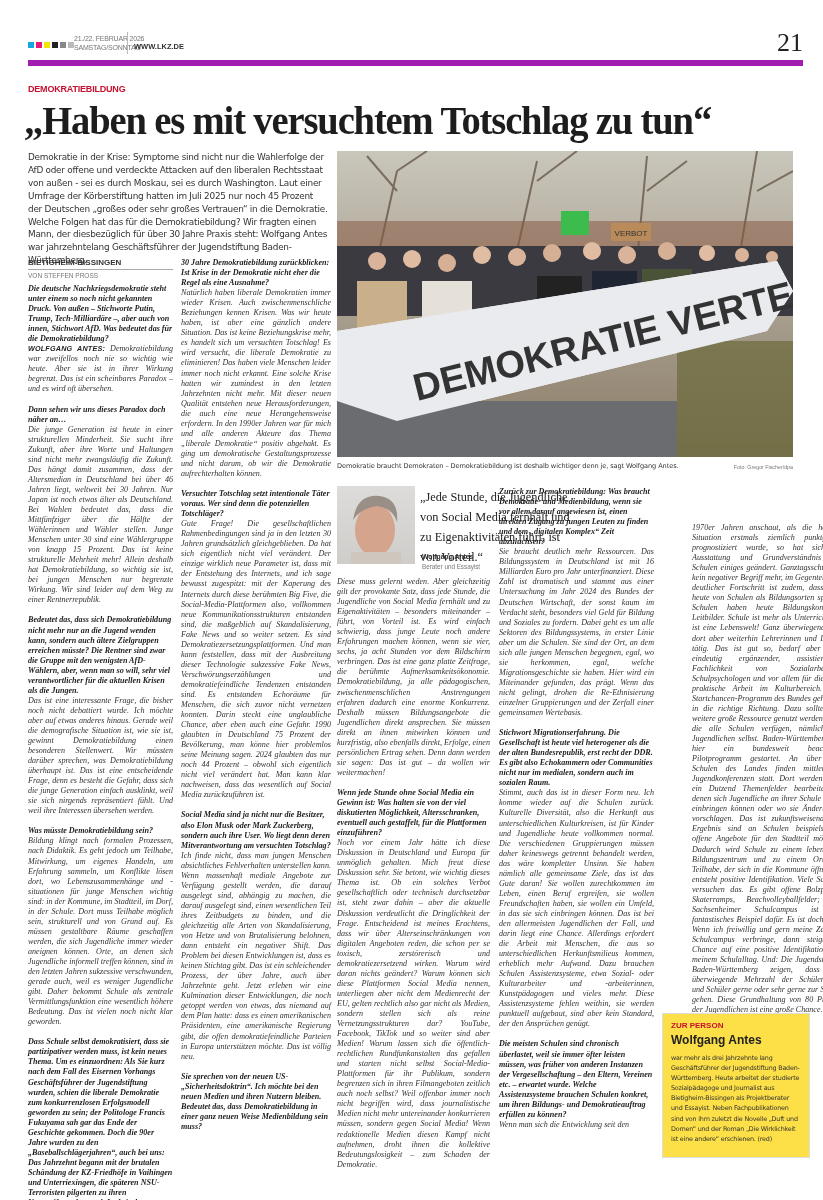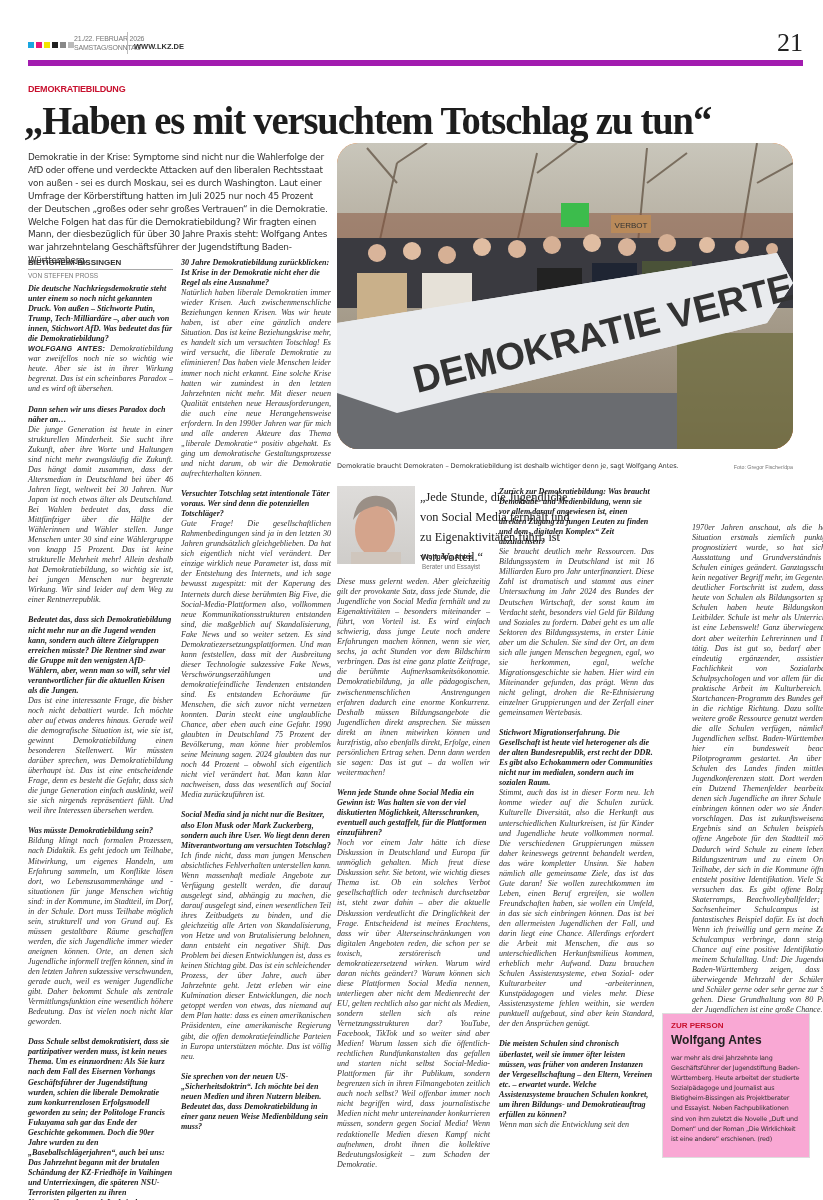--- a/index.html
+++ b/index.html
@@ -14,28 +14,28 @@
   .pagenum { position:absolute; right:0; top:0px; font-family:"Liberation Serif", serif; font-size:26px; color:#222; }
   .kicker { position:absolute; left:28px; top:84px; font-family:"Liberation Sans", sans-serif; font-size:9px; font-weight:bold; color:#c8102e; letter-spacing:-0.2px; }
   .headline { position:absolute; left:24px; top:96px; width:790px; font-family:"Liberation Serif", serif; font-size:41px; font-weight:bold; color:#1d1d1d; letter-spacing:-1.2px; line-height:48px; transform:scaleX(0.94); transform-origin:left; white-space:nowrap; }
   .intro { position:absolute; left:28px; top:151px; width:300px; font-family:"DejaVu Sans", sans-serif; font-size:8.9px; line-height:12.9px; color:#333; letter-spacing:-0.25px; }
   .dateline { position:absolute; left:28px; top:258px; width:145px; font-family:"Liberation Sans", sans-serif; font-size:8px; font-weight:bold; color:#333; border-bottom:1px solid #aaa; padding-bottom:2px; }
   .author { position:absolute; left:28px; top:272px; font-family:"Liberation Sans", sans-serif; font-size:6.5px; color:#777; }
   .col { position:absolute; font-family:"Liberation Serif", serif; font-size:8.1px; line-height:10.05px; color:#333; text-align:justify; hyphens:auto; }
   .col p { margin:0 0 10px 0;font-style:italic; }
   .col .q { font-weight:bold; color:#1d1d1d; display:block; text-align:left; }
   .col .sp { font-family:"Liberation Sans", sans-serif; font-weight:bold; font-size:7.2px; letter-spacing:0.2px; color:#222; }
-  .photo { position:absolute; left:337px; top:143px; width:456px; height:306px; overflow:hidden; background:#f97316;border-radius:21px; }
+  .photo { position:absolute; left:337px; top:151px; width:456px; height:306px; overflow:hidden; background:#f97316; }
   .caption { position:absolute; left:337px; top:462px; font-family:"DejaVu Sans", sans-serif; font-size:6.6px; color:#333; letter-spacing:-0.1px; }
   .credit { position:absolute; right:30px; top:464px; font-family:"Liberation Sans", sans-serif; font-size:5.3px; color:#777; }
   .portrait { position:absolute; left:337px; top:486px; width:78px; height:78px; background:linear-gradient(#dedcda,#cfcdca); overflow:hidden; }
   .quote { position:absolute; left:420px; top:487px; width:160px; font-family:"Liberation Serif", serif; font-size:12.3px; line-height:20px; color:#222; }
   .quote-name { position:absolute; left:422px; top:553px; font-family:"Liberation Sans", sans-serif; font-weight:bold; font-size:6.8px; color:#333; }
   .quote-role { position:absolute; left:422px; top:563px; font-family:"Liberation Sans", sans-serif; font-size:6.3px; color:#777; }
-  .box { position:absolute; left:662px; top:1013px; width:130px; height:130px; background:#f9a8d4; border:1px solid #ddd; padding:7px 8px 6px 8px; }
+  .box { position:absolute; left:662px; top:1013px; width:130px; height:130px; background:#fde047; border:1px solid #ddd; padding:7px 8px 6px 8px; }
   .box-kicker { font-family:"Liberation Sans", sans-serif; font-size:8px; font-weight:bold; color:#c8102e; }
   .box-title { font-family:"Liberation Sans", sans-serif; font-size:12px; font-weight:bold; color:#222; margin:3px 0 6px 0; }
   .box-text { font-family:"DejaVu Sans", sans-serif; font-size:6.4px; line-height:10.1px; color:#333; letter-spacing:-0.2px; }
 </style>
 </head>
 <body>
 
 <div class="header">
   <div class="swatches">
     <span class="sw" style="background:#19a6e0"></span>

